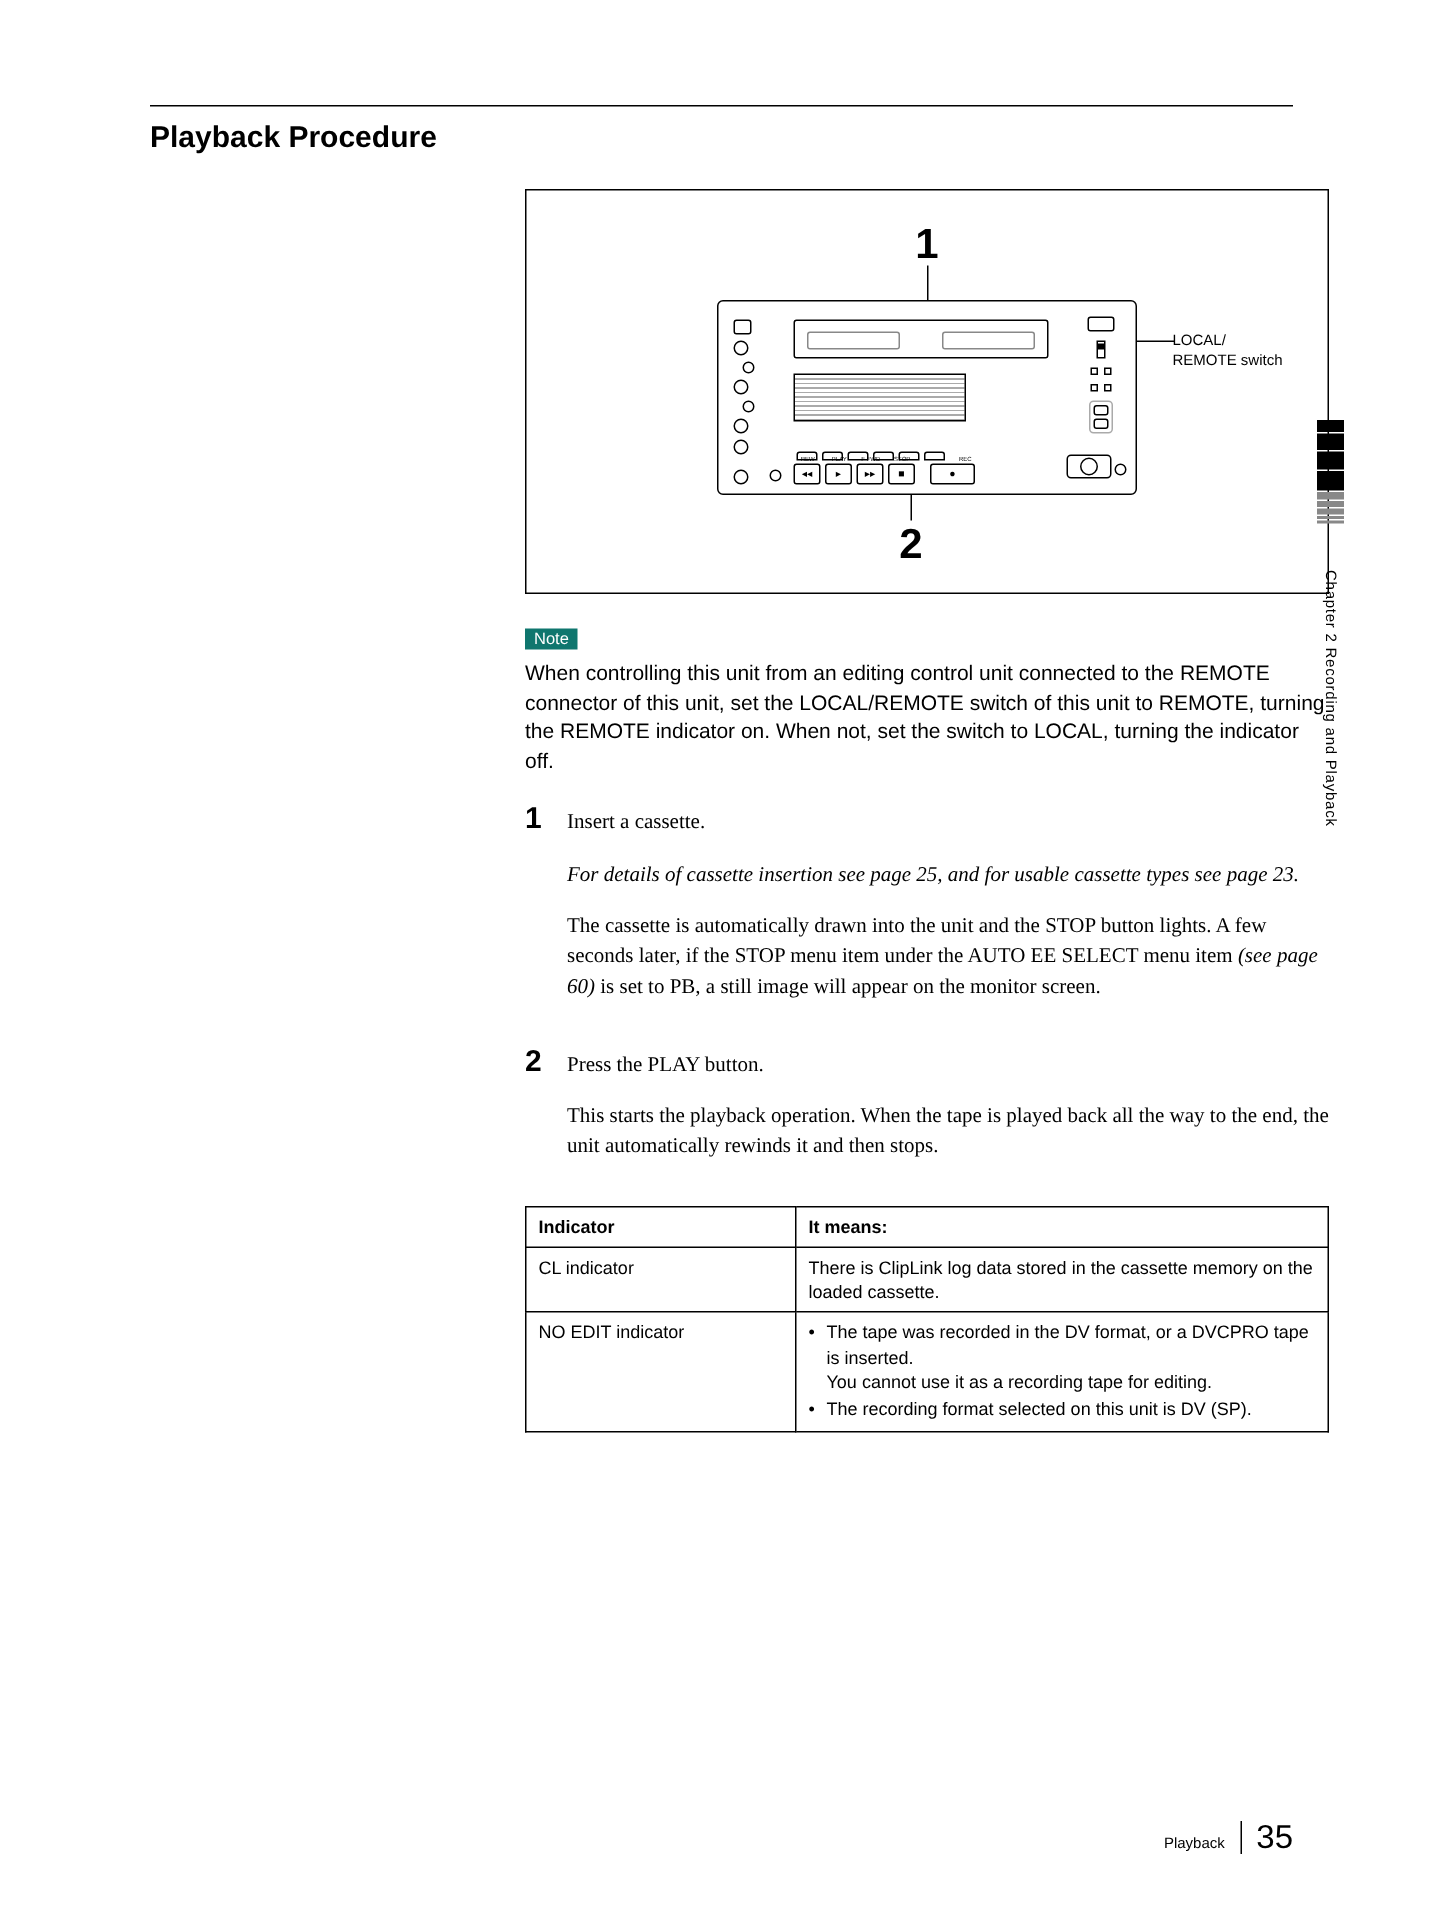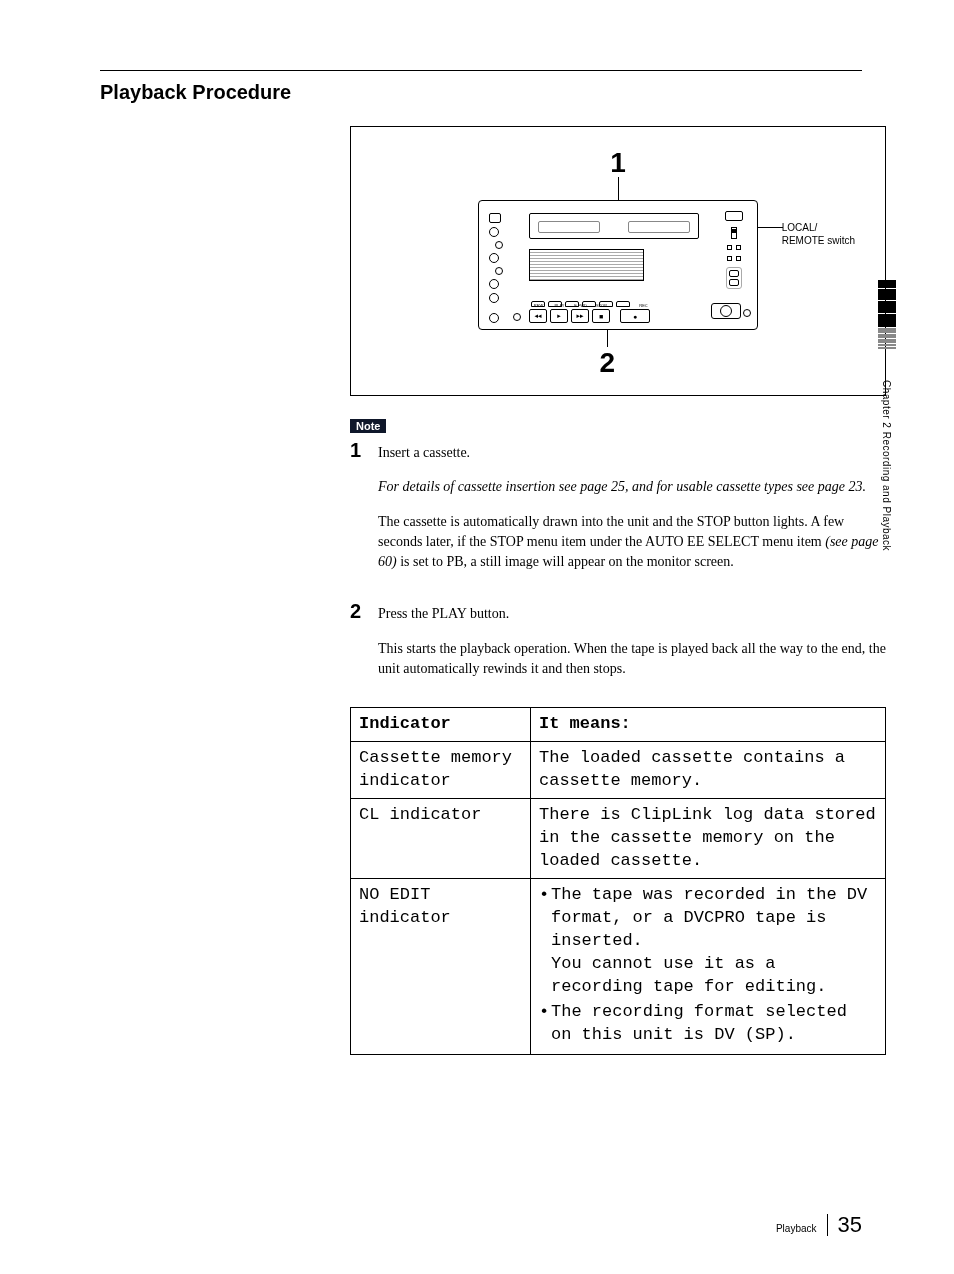--- a/index.html
+++ b/index.html
@@ -210,24 +210,24 @@
     bottom: 21px;
     left: 51px;
     display: flex;
     gap: 4px;
     font-size: 4px;
   }
   .transport-labels span { width: 17px; text-align: center; }
 
   .note-badge {
     display: inline-block;
-    background: #0f172a;
+    background: #0f766e;
     color: #fff;
     font-size: 11px;
-    font-weight: bold;
+    font-weight: normal;
     padding: 1px 6px;
     margin-bottom: 6px;
   }
   .note-text {
     font-size: 14px;
     line-height: 1.4;
     margin-bottom: 18px;
   }
   .step {
     display: flex;
@@ -250,22 +250,21 @@
   .step-body p .italic-run { font-style: italic; margin-top: 12px; }
   .subhead {
     font-weight: bold;
     font-size: 14px;
     margin-bottom: 10px;
     margin-top: 6px;
   }
   table.ind {
     border-collapse: collapse;
     width: 100%;
-    font-size: 17px;
-    font-family: Liberation Mono, monospace;
+    font-size: 12px;
   }
   table.ind th, table.ind td {
     border: 1px solid #000;
     padding: 5px 8px;
     text-align: left;
     vertical-align: top;
     line-height: 1.35;
   }
   table.ind th {
     font-weight: bold;
@@ -403,20 +402,21 @@
               <i></i>
             </div>
         </div>
         <div class="device-knob"></div>
         <i style="position:absolute;right:6px;bottom:12px;width:8px;height:8px;border:1px solid #000;border-radius:50%;display:block;"></i>
         <i style="position:absolute;left:34px;bottom:8px;width:8px;height:8px;border:1px solid #000;border-radius:50%;display:block;"></i>
       </div>
     </div>
 
     <div class="note-badge">Note</div>
+    <p class="note-text">When controlling this unit from an editing control unit connected to the REMOTE connector of this unit, set the LOCAL/REMOTE switch of this unit to REMOTE, turning the REMOTE indicator on. When not, set the switch to LOCAL, turning the indicator off.</p>
 
     <div class="step">
       <div class="step-num">1</div>
       <div class="step-body">
         <p>Insert a cassette.</p>
         <p class="italic">For details of cassette insertion see page 25, and for usable cassette types see page 23.</p>
         <p><span>The cassette is automatically drawn into the unit and the STOP button lights. A few seconds later, if the STOP menu item under the AUTO EE SELECT menu item </span><span class="italic-run">(see page 60)</span><span> is set to PB, a still image will appear on the monitor screen.</span></p>
       </div>
     </div>
 
@@ -430,24 +430,20 @@
 
 
     <table class="ind">
       <thead>
         <tr>
           <th class="col1">Indicator</th>
           <th>It means:</th>
         </tr>
       </thead>
       <tbody>
-        <tr>
-          <td class="col1">Cassette memory indicator</td>
-          <td>The loaded cassette contains a cassette memory.</td>
-        </tr>
         <tr>
           <td class="col1">CL indicator</td>
           <td>There is ClipLink log data stored in the cassette memory on the loaded cassette.</td>
         </tr>
         <tr>
           <td class="col1">NO EDIT indicator</td>
           <td>
             <ul>
               <li style="white-space: pre-line;">The tape was recorded in the DV format, or a DVCPRO tape is inserted.
 You cannot use it as a recording tape for editing.</li>

